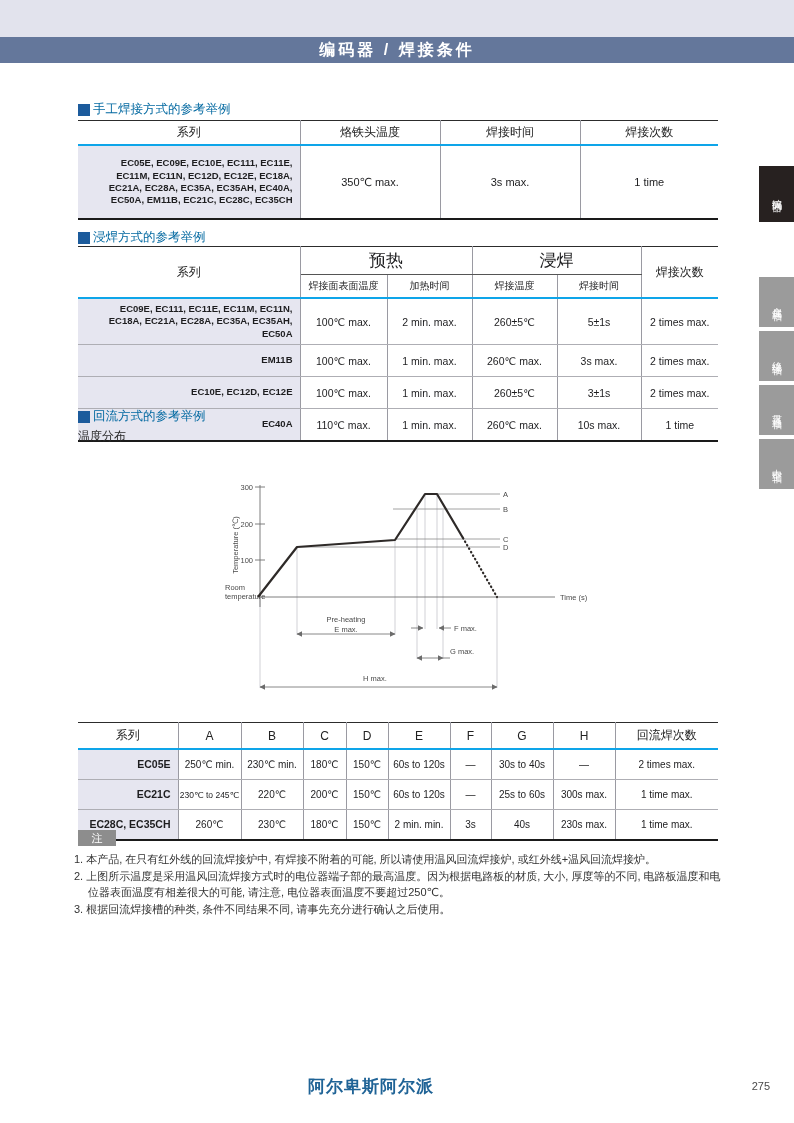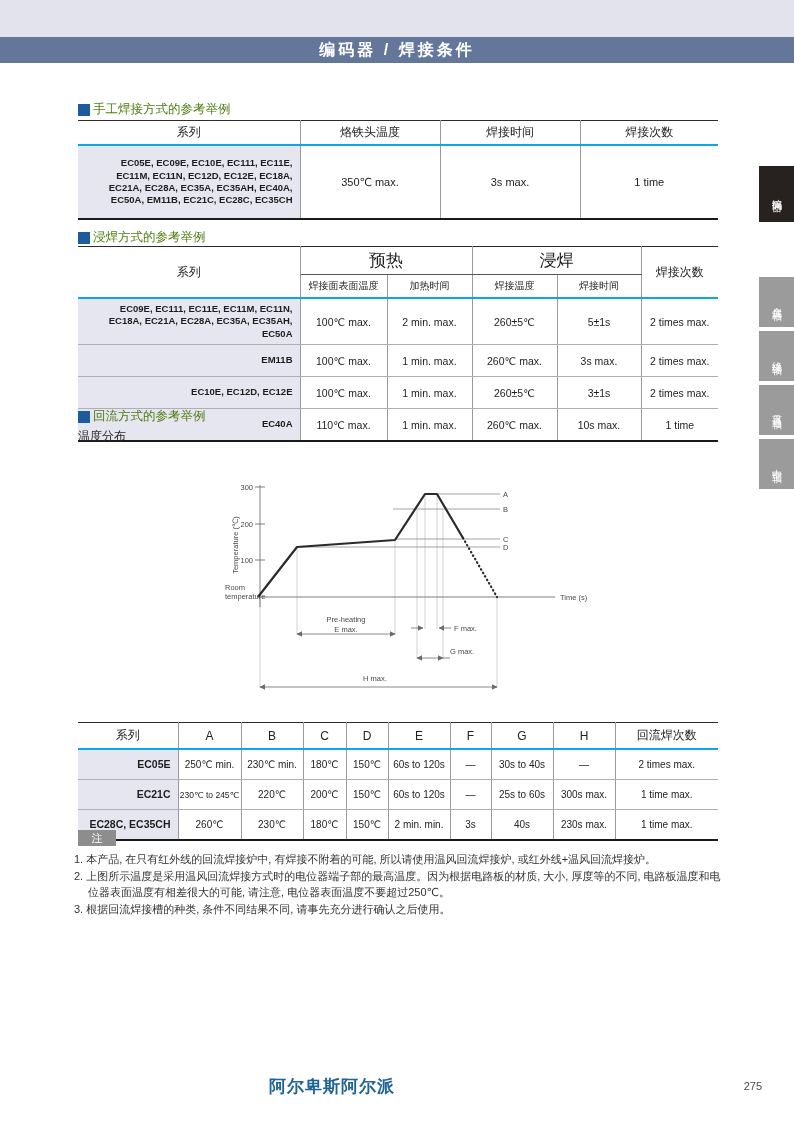--- a/index.html
+++ b/index.html
@@ -2,21 +2,21 @@
 <html><head>
 <meta charset="utf-8">
 <style>
   html,body { margin:0; padding:0; background:#fff; }
   .page { position:relative; width:794px; height:1123px; background:#ffffff; overflow:hidden;
           font-family:"Liberation Sans","DejaVu Sans",sans-serif; color:#1d1d1f; }
   .top-strip { position:absolute; top:0; left:0; width:794px; height:37px; background:#e2e3ed; }
   .title-bar { position:absolute; top:37px; left:0; width:794px; height:26px; background:#64779b;
                color:#fff; font-size:16px; font-weight:bold; text-align:center; line-height:26px; letter-spacing:3px; }
 
-  .section-title { position:absolute; left:78px; display:flex; align-items:center; font-size:12.5px; color:#4d7c0f; }
+  .section-title { position:absolute; left:78px; display:flex; align-items:center; font-size:12.5px; color:#0369a1; }
   .bullet { width:12px; height:12px; background:#1c5b9c; margin-right:3px; flex:0 0 auto; }
   .subtitle { position:absolute; left:78px; font-size:12px; color:#2a2a2a; }
 
   
   table.dt { position:absolute; left:78px; width:640px; border-collapse:collapse; table-layout:fixed;
              border-top:1.5px solid #2c2c2c; background:#fff; }
   .dt th, .dt td { border-left:1px solid #9a9aa2; border-right:1px solid #9a9aa2;
                    padding:2px 4px; text-align:center; vertical-align:middle; font-weight:normal; }
   .dt .no-l { border-left:none; }
   .dt .no-r { border-right:none;text-align:center; }
@@ -46,22 +46,22 @@
   .chart text { font-family:"Liberation Sans","DejaVu Sans",sans-serif; fill:#4a4a4a; font-size:7.5px; }
 
   
   .note-badge { position:absolute; left:78px; top:830px; width:38px; height:16px; background:#8d8d8d;
                 color:#fff; font-size:11px; text-align:center; line-height:16px; }
   .notes { position:absolute; left:74px; top:851px; width:648px; font-size:11px; color:#333; line-height:1.5; }
   .notes div { padding-left:14px; text-indent:-14px; }
 
   
   .footer-brand { position:absolute; top:1075px; left:0; width:664px; text-align:center;
-                  color:#1f6396; font-weight:bold; font-size:17px; letter-spacing:1px; }
-  .page-num { position:absolute; top:1080px; right:32px; font-size:11px; color:#4a4a4a; }
+                  color:#1f6396; font-weight:bold; font-size:17px; letter-spacing:1px;padding-left:39px; }
+  .page-num { position:absolute; top:1080px; right:24px; font-size:11px; color:#4a4a4a; }
 
   
   .tab { position:absolute; right:0; width:35px; color:#fff; display:flex; align-items:center; justify-content:center; }
   .tab span { writing-mode:vertical-rl; text-orientation:upright; font-size:10px; letter-spacing:2px; }
   .tab.active { background:#272120; top:166px; height:56px; }
   .tab.g1 { background:#9b9b9b; top:277px; height:50px; }
   .tab.g2 { background:#9b9b9b; top:331px; height:50px; }
   .tab.g3 { background:#9b9b9b; top:385px; height:50px; }
   .tab.g4 { background:#9b9b9b; top:439px; height:50px; }
 </style>

